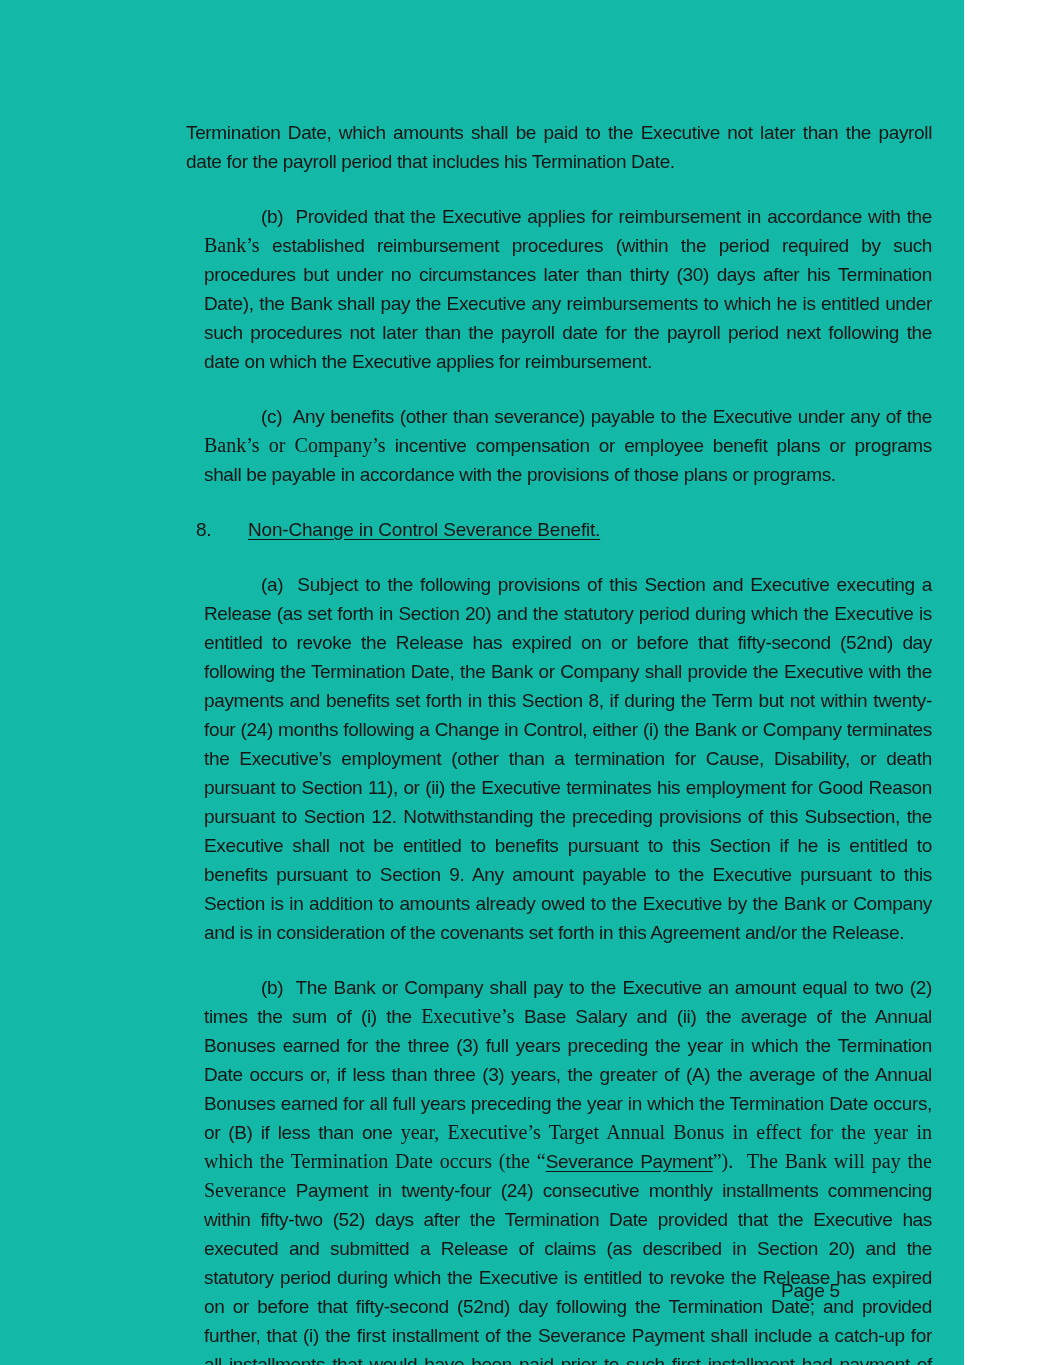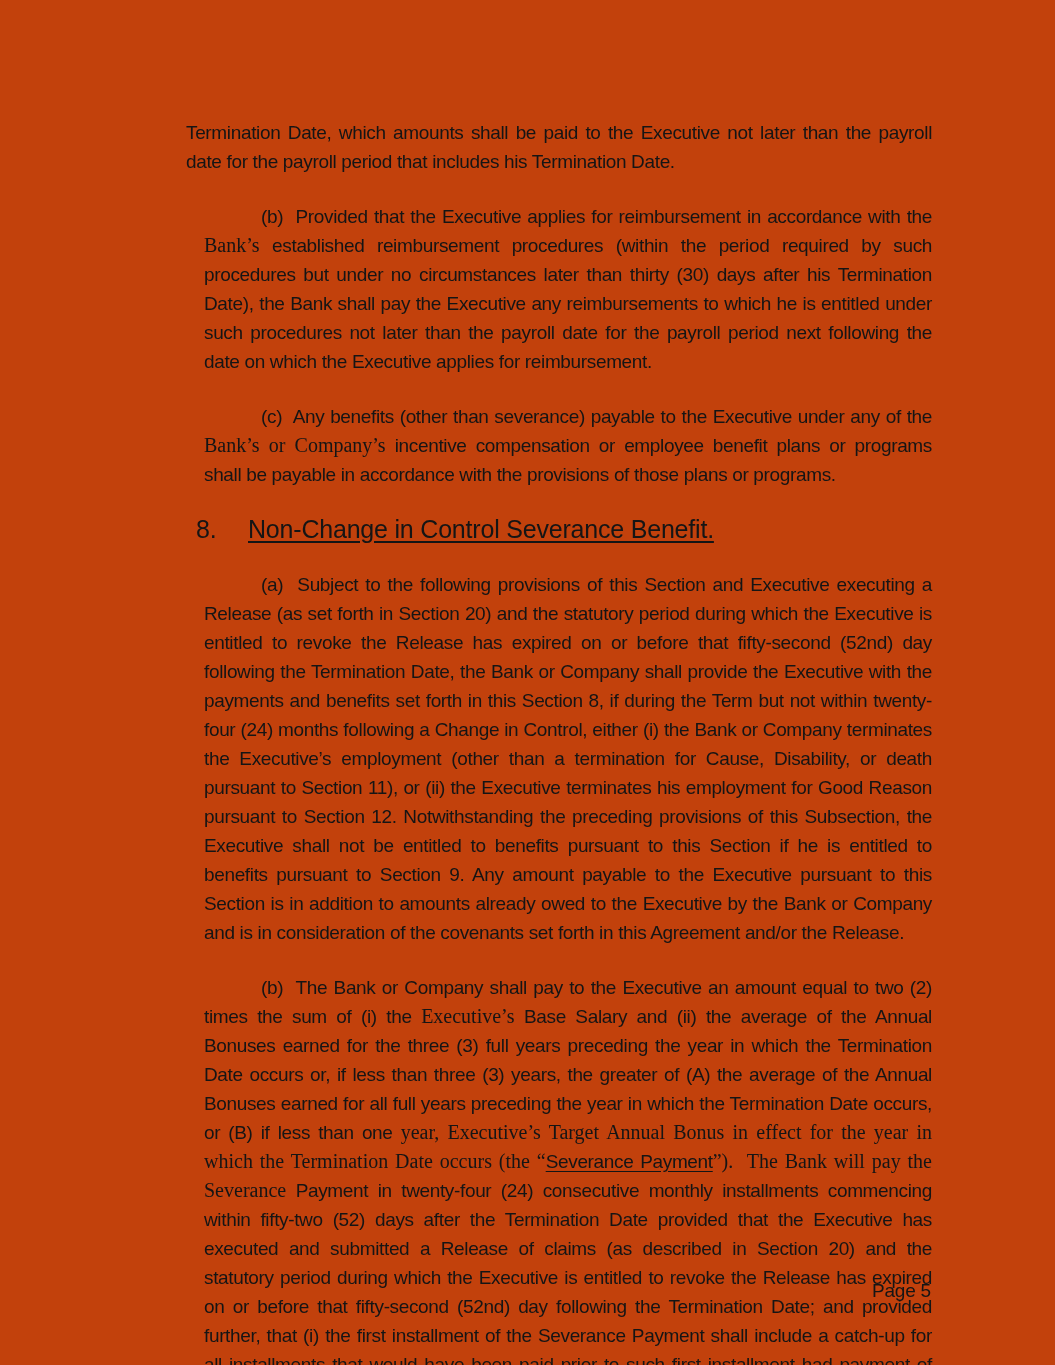--- a/index.html
+++ b/index.html
@@ -2,23 +2,23 @@
 <html><head>
 <meta charset="utf-8">
 <style>
   html, body {
     margin: 0;
     padding: 0;
     background: #ffffff;
   }
   .page {
     position: relative;
-    width: 1055px;
+    width: 964px;
     height: 1365px;
-    background: #c2410c;
+    background: #14b8a6;
     overflow: hidden;
     color: #151515;
   }
   .content {
     position: absolute;
     left: 186px;
     top: 118px;
     width: 746px;
   }
   .para {
@@ -40,21 +40,21 @@
     letter-spacing: 0;
   }
   .u {
     text-decoration: underline;
     text-underline-offset: 3px;
   }
   .heading {
     margin: 0 0 26px 0;
     padding-left: 10px;
     font-family: "Liberation Sans", sans-serif;
-    font-size: 25px;
+    font-size: 19px;
     line-height: 29px;
     letter-spacing: -0.2px;
     color: #151515;
   }
   .heading .num {
     display: inline-block;
     width: 52px;
   }
   .heading .title {
     text-decoration: underline;

